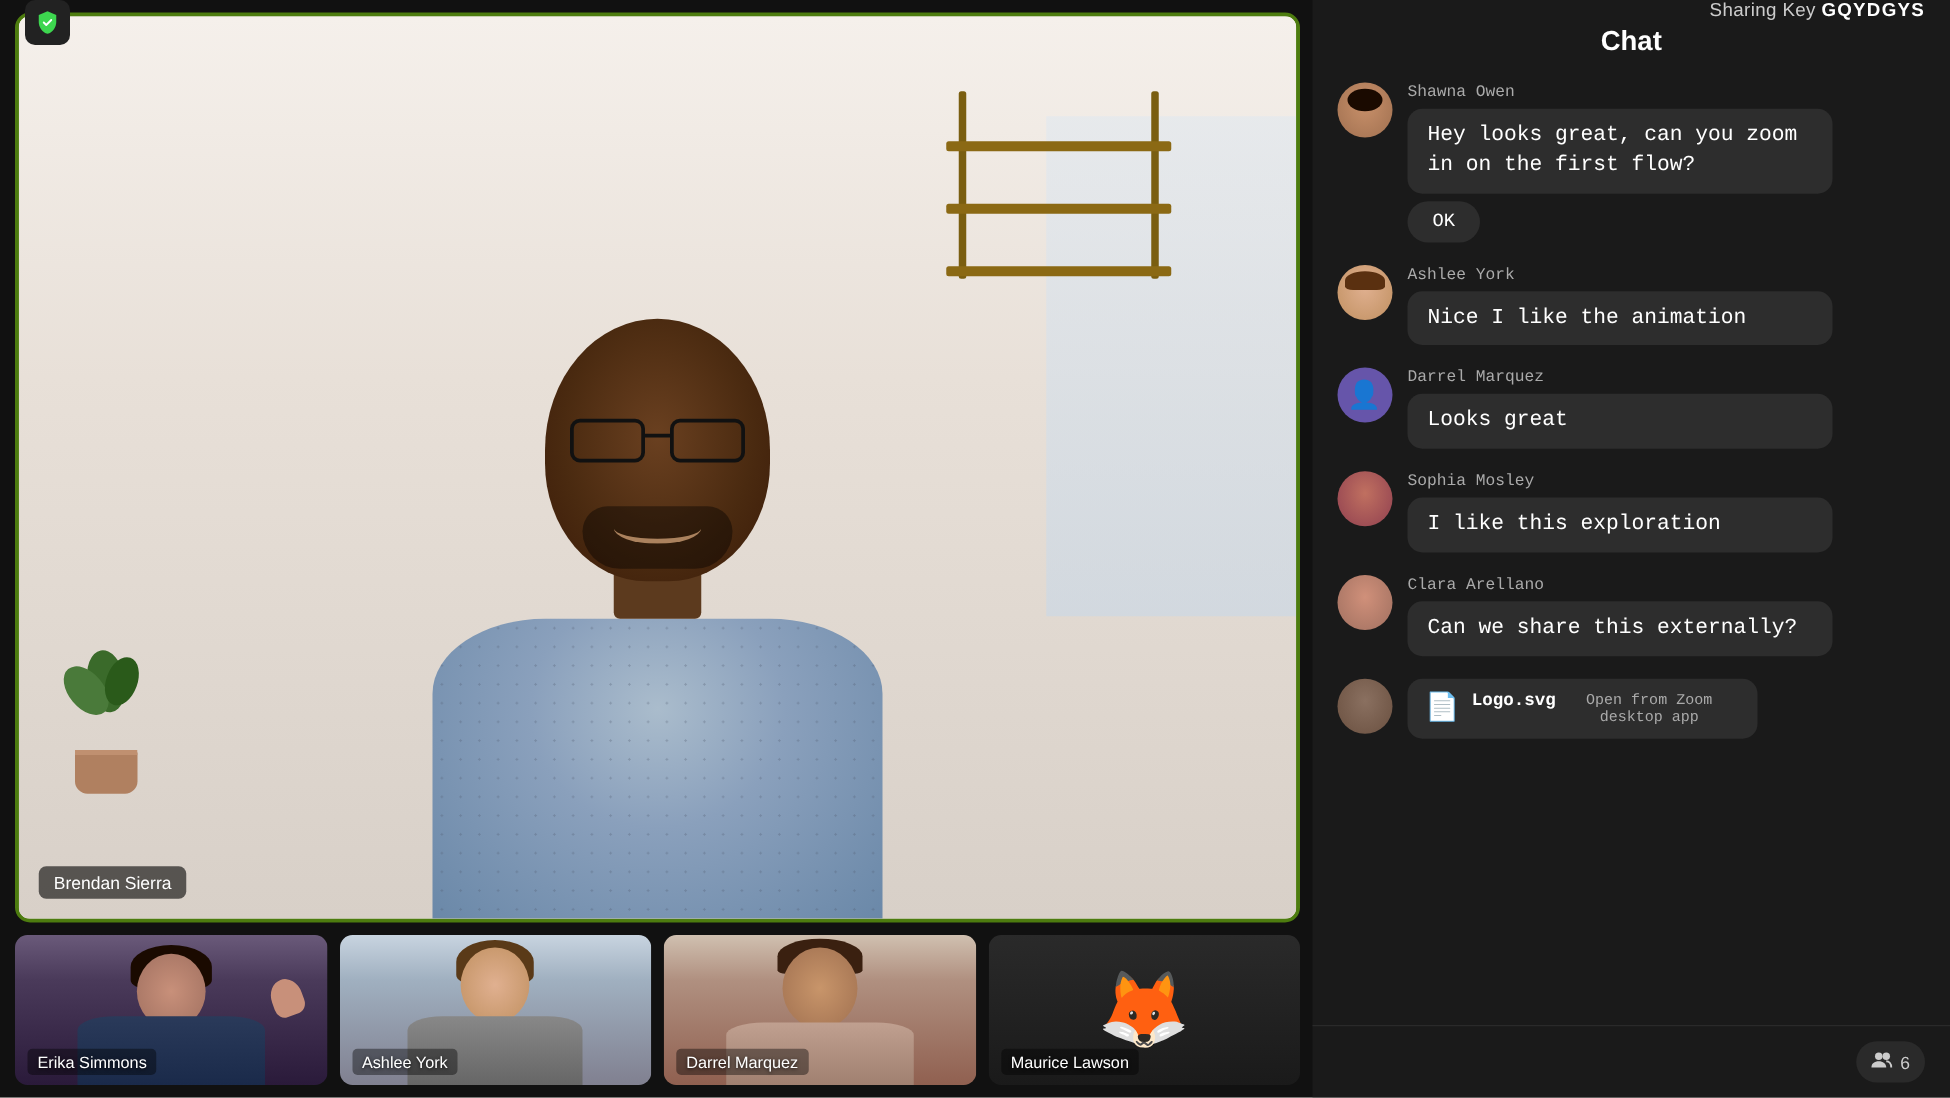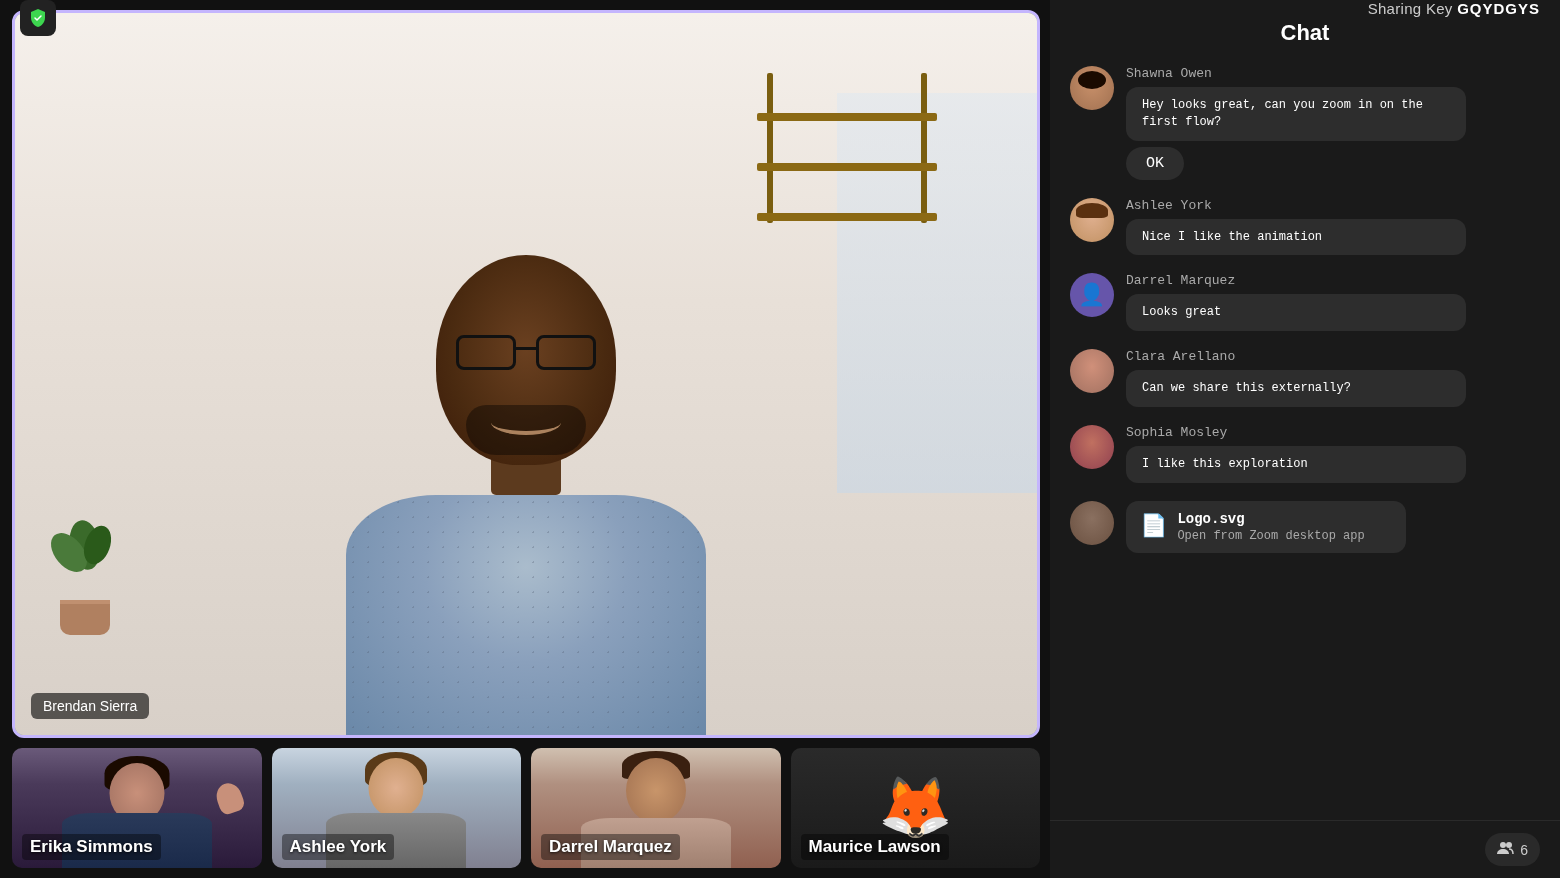--- a/index.html
+++ b/index.html
@@ -63,21 +63,21 @@
       padding: 10px 10px 10px 12px;
       gap: 10px;
     }
 
     
     .main-video {
       flex: 1;
       position: relative;
       border-radius: 12px;
       overflow: hidden;
-      border: 3px solid #c4b5fd;
+      border: 3px solid #4d7c0f;
       background: #4d7c0f;
       min-height: 0;
     }
 
     .name-tag {
       position: absolute;
       bottom: 16px;
       left: 16px;
       background: rgba(0,0,0,0.6);
       color: #fff;
@@ -121,22 +121,22 @@
     }
     .fox-emoji {
       font-size: 60px;
       line-height: 1;
     }
     .thumb-name {
       position: absolute;
       bottom: 8px;
       left: 10px;
       color: #fff;
-      font-size: 17px;
-      font-weight: 700;
+      font-size: 13px;
+      font-weight: 400;
       text-shadow: 0 1px 3px rgba(0,0,0,0.8);
       background: rgba(0,0,0,0.4);
       padding: 3px 8px;
       border-radius: 4px;
     }
 
     
     .chat-panel {
       width: 510px;
       background: #1a1a1a;
@@ -189,21 +189,21 @@
     .msg-sender {
       font-size: 13px;
       color: #aaa;
       font-weight: 500;
     }
     .msg-bubble {
       background: #2d2d2d;
       color: #fff;
       border-radius: 12px;
       padding: 10px 16px;
-      font-size: 12px;
+      font-size: 17px;
       line-height: 1.4;
       display: inline-block;
       max-width: 340px;
     }
     .msg-ok {
       background: #2d2d2d;
       color: #fff;
       border-radius: 20px;
       padding: 8px 20px;
       font-size: 15px;
@@ -221,22 +221,23 @@
       padding: 10px 14px;
       max-width: 280px;
     }
     .file-icon {
       color: #ccc;
       font-size: 22px;
       flex-shrink: 0;
     }
     .file-info {
       display: flex;
-      flex-direction: column;
+      flex-direction: row;
       gap: 2px;
+      text-align: center;
     }
     .file-name {
       color: #fff;
       font-size: 14px;
       font-weight: 600;
     }
     .file-action {
       color: #aaa;
       font-size: 12px;
     }
@@ -729,32 +730,32 @@
         <div class="avatar face-darrel">
           <span style="font-size:22px;">👤</span>
         </div>
         <div class="msg-content">
           <span class="msg-sender">Darrel Marquez</span>
           <span class="msg-bubble">Looks great</span>
         </div>
       </div>
 
       <div class="chat-msg">
+        <div class="avatar face-sophia"></div>
+        <div class="msg-content">
+          <span class="msg-sender">Sophia Mosley</span>
+          <span class="msg-bubble">I like this exploration</span>
+        </div>
+      </div>
+
+      <div class="chat-msg">
         <div class="avatar face-clara"></div>
         <div class="msg-content">
           <span class="msg-sender">Clara Arellano</span>
           <span class="msg-bubble">Can we share this externally?</span>
-        </div>
-      </div>
-
-      <div class="chat-msg">
-        <div class="avatar face-sophia"></div>
-        <div class="msg-content">
-          <span class="msg-sender">Sophia Mosley</span>
-          <span class="msg-bubble">I like this exploration</span>
         </div>
       </div>
 
       <div class="chat-msg">
         <div class="avatar face-nishina"></div>
         <div class="msg-content">
           <div class="file-attachment">
             <span class="file-icon">📄</span>
             <div class="file-info">
               <span class="file-name">Logo.svg</span>

